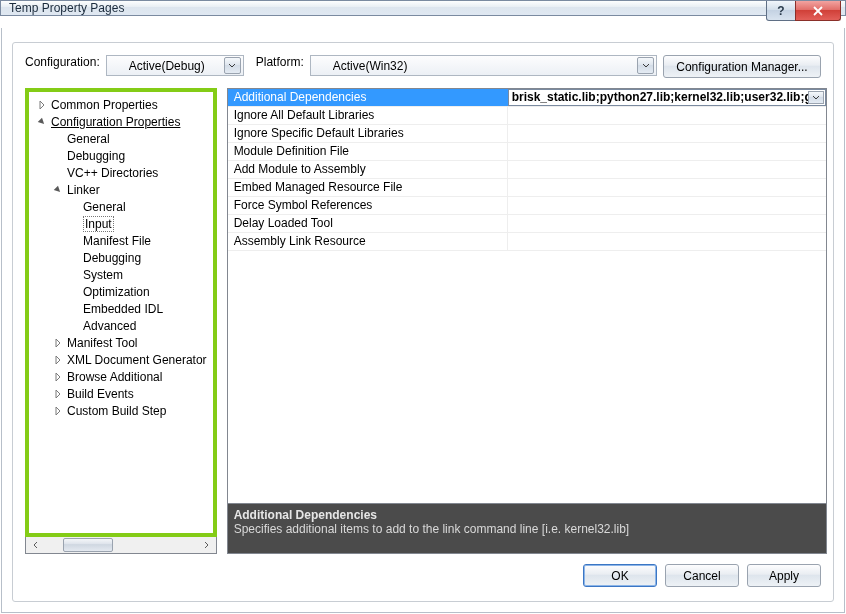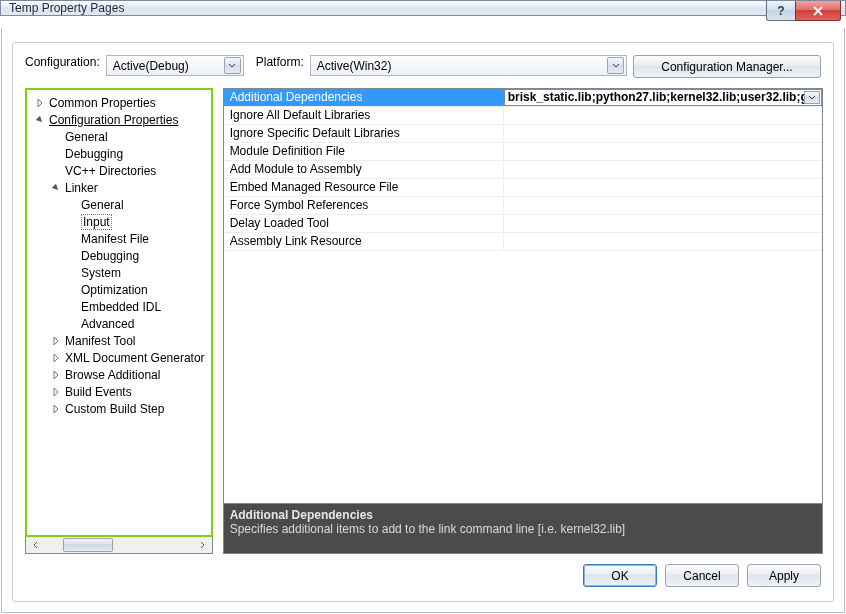--- a/index.html
+++ b/index.html
@@ -48,21 +48,21 @@
 
   
   .toprow { display:flex; align-items:flex-start; gap:6px; margin-bottom:10px; }
   .lbl { color:#000; white-space:nowrap; }
   .combo {
     height:21px; border:1px solid #aeb7c2;
     background:linear-gradient(#fdfdfe,#ecf0f5);
     display:flex; align-items:center; padding:0 2px 0 6px;
     position:relative;
   }
-  .combo .combo-text { flex:1; overflow:hidden; white-space:nowrap; }
+  .combo .combo-text { flex:1; overflow:hidden; white-space:nowrap;margin-left:16px; }
   .combo .combo-btn {
     width:17px; height:17px;
     border:1px solid #9aa3af;
     background:linear-gradient(#f5f8fb,#dfe6ee 45%,#d2dbe6 46%,#e4ebf3);
     display:flex; align-items:center; justify-content:center;
     border-radius:2px;
   }
   .btn {
     height:23px; padding: 0 10px;
     border:1px solid #9aa3af; border-radius:3px;
@@ -70,21 +70,21 @@
     display:flex; align-items:center; justify-content:center;
     white-space:nowrap;
   }
 
   
   .split { display:flex; height: calc(100% - 70px); gap:10px; }
   
   
   .treewrap { width:200px; display:flex; flex-direction:column; }
   .tree {
-    flex:1; border:2px solid #84cc16; background:#fff;
+    flex:1; border:4px solid #84cc16; background:#fff;
     padding:4px 2px 8px 4px; overflow:hidden;
   }
   .tree-row {
     height:17px; display:flex; align-items:center; gap:4px;
     white-space:nowrap; padding-right:4px;
   }
   .tree-row .exp { width:10px; display:flex; justify-content:center; }
   .tree-row .tree-label { }
   .tree-row.selected .tree-label { border:1px dotted #777; padding:0 1px; }
   .tree-hscroll {
@@ -175,21 +175,21 @@
       </div>
       <span class="lbl" style="margin-left:6px">Platform:</span>
       <div class="combo" style="flex:1">
         <span class="combo-text">Active(Win32)</span>
         <span class="combo-btn">
           <svg width="8" height="6" viewBox="0 0 8 6">
               <path d="M1 1 L4 4 L7 1" fill="none" stroke="#3b3b3b" stroke-width="1"></path>
             </svg>
         </span>
       </div>
-      <div class="btn" style="width:188px">
+      <div class="btn" style="width:158px">
         <span>Configuration Manager...</span>
       </div>
     </div>
 
     <div class="split">
 
       <div class="treewrap">
         <div class="tree" id="tree">
             <div class="tree-row" style="padding-left: 4px;">
               <span class="exp">

